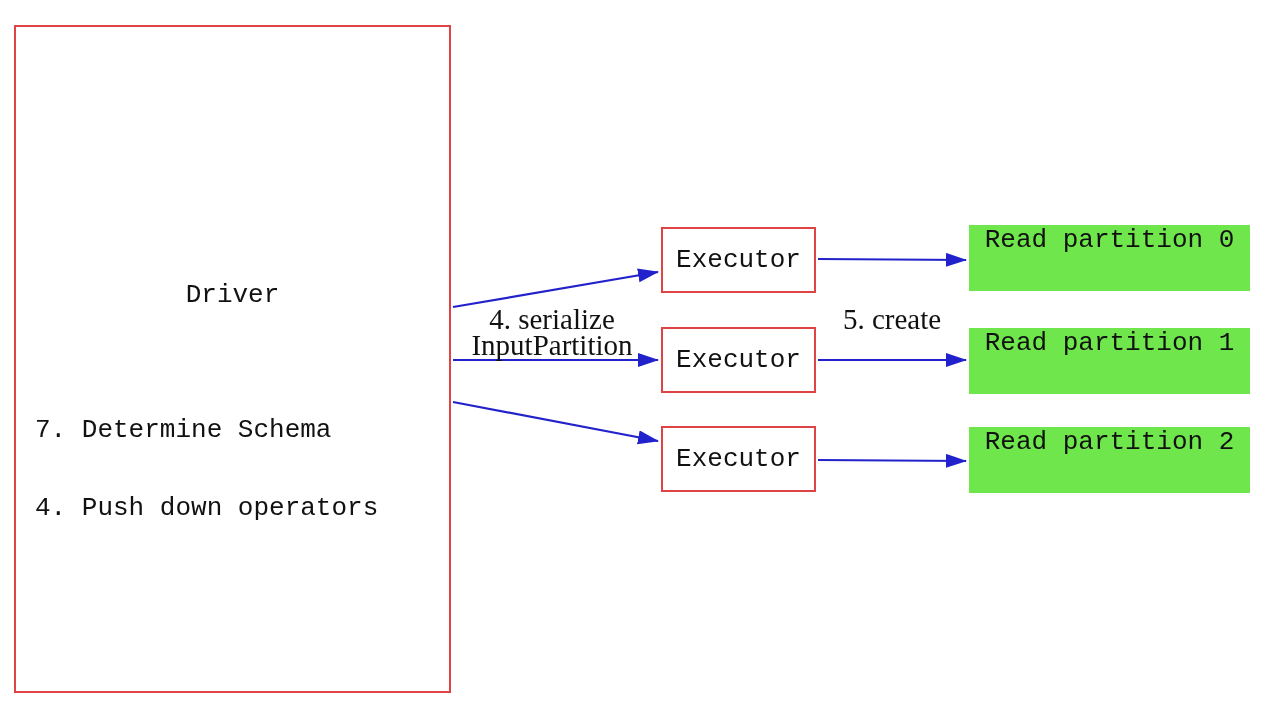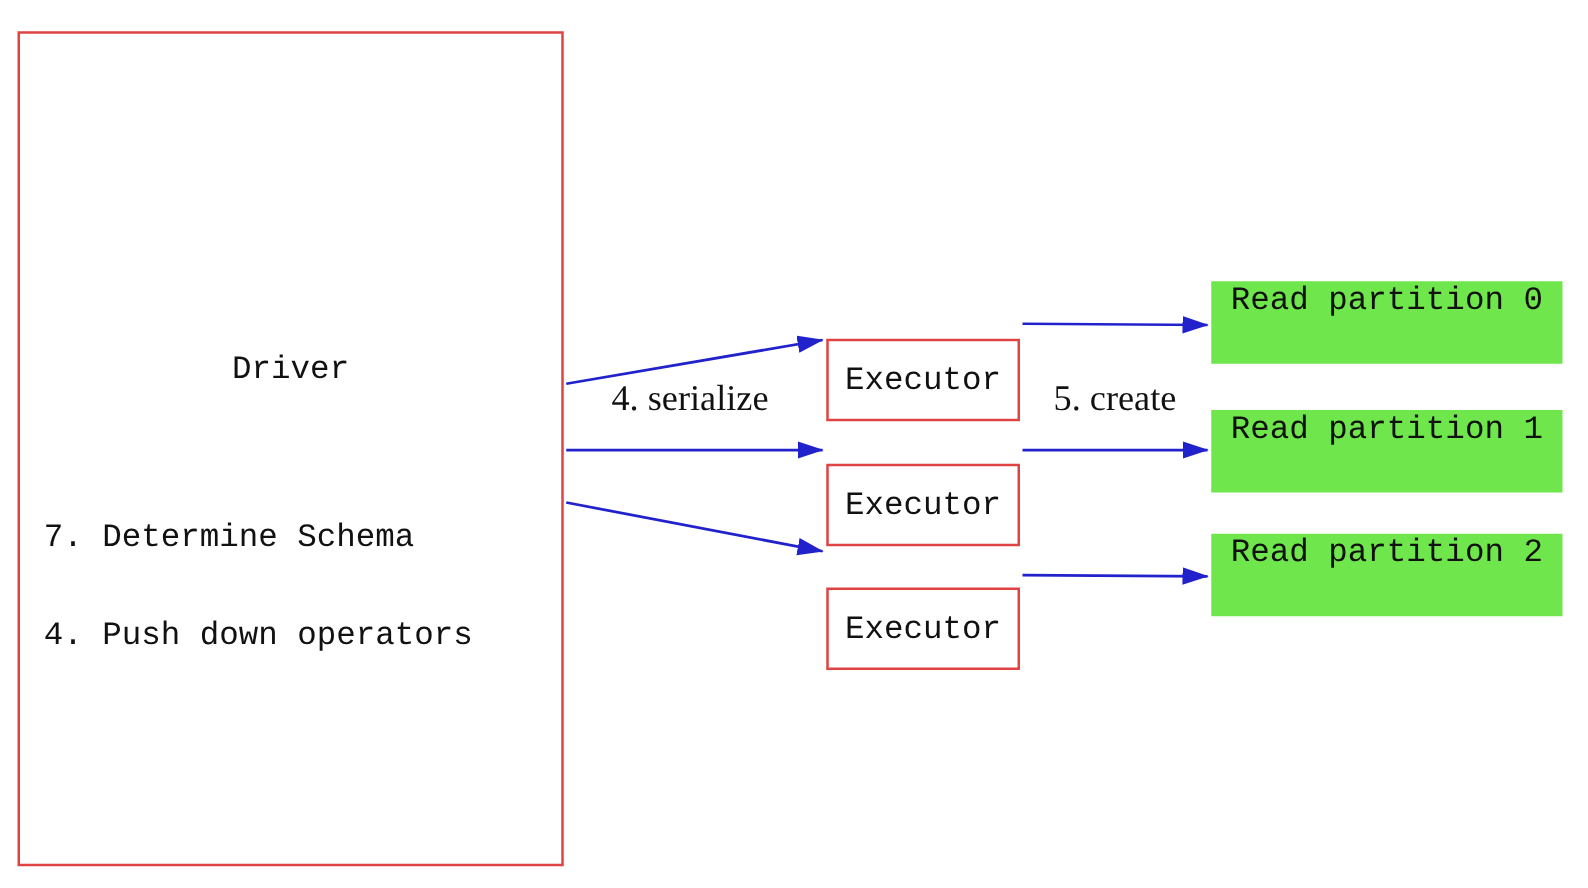--- a/index.html
+++ b/index.html
@@ -56,21 +56,20 @@
   .exec-box {
     position: absolute;
     left: 661px;
     width: 155px; height: 66px;
     box-sizing: border-box;
     border: 2px solid var(--red, #e04343);
     background: #ffffff;
     display: flex;
     align-items: center;
     justify-content: center;
-    margin-top: 44px;
   }
   .part-box {
     position: absolute;
     left: 969px;
     width: 281px; height: 66px;
     background: var(--green, #6fe64c);
     display: flex;
     align-items: flex-start;
     justify-content: center;
   }
@@ -117,19 +116,20 @@
   </div>
   <div class="part-box" style="top:328px">
     <span class="mono">Read partition 1</span>
   </div>
   <div class="part-box" style="top:427px">
     <span class="mono">Read partition 2</span>
   </div>
 
   <div class="serif-label" style="left:452px; top:306px; width:200px;">
     <div>4. serialize</div>
+    <div>InputPartition</div>
   </div>
 
   <div class="serif-label" style="left:812px; top:306px; width:160px;">
     <div>5. create</div>
   </div>
 
 </div>
 
 </body></html>

